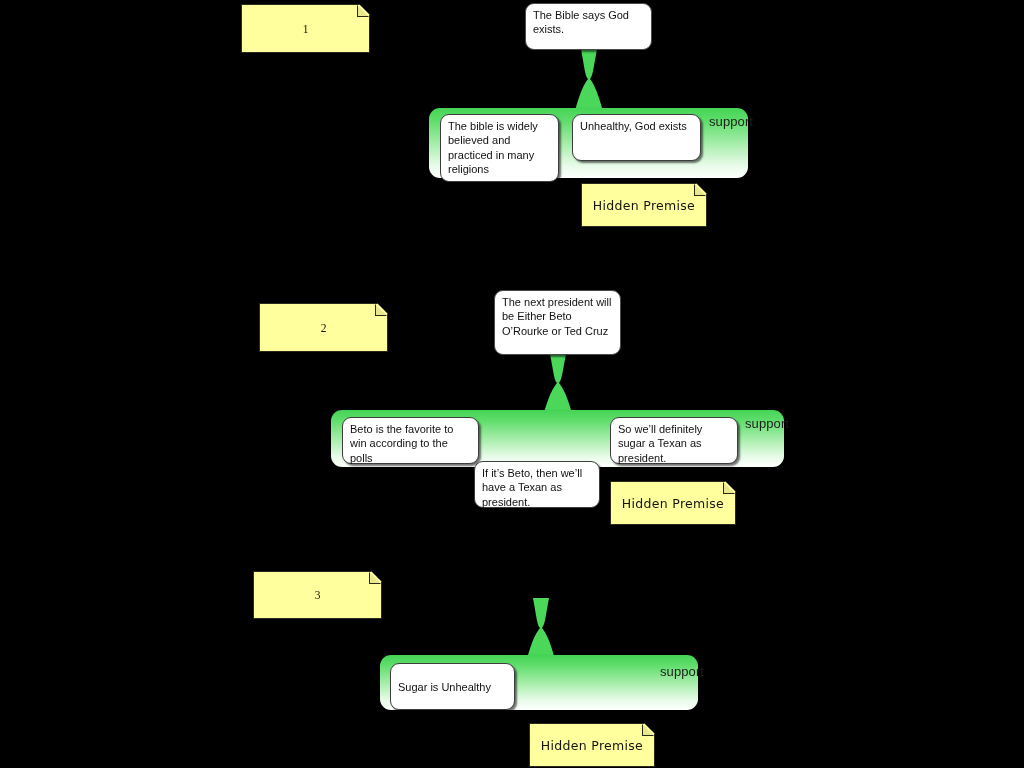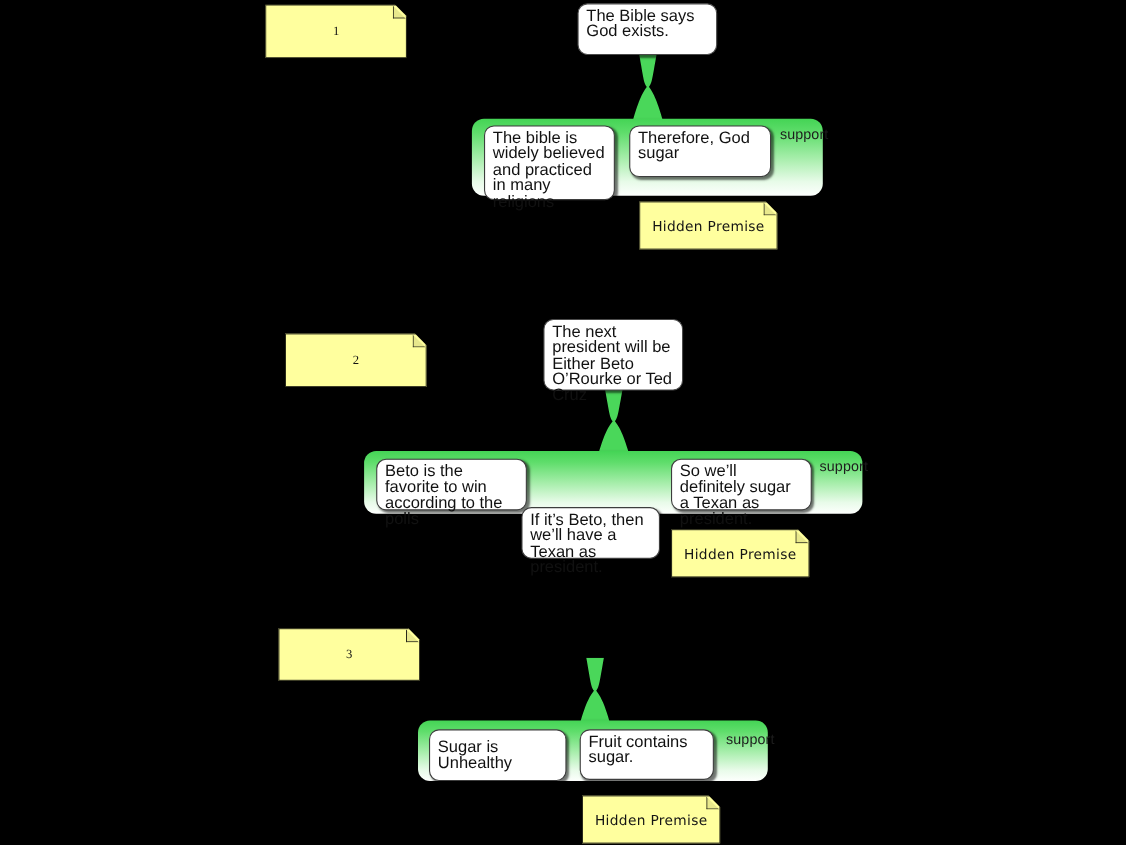--- a/index.html
+++ b/index.html
@@ -4,21 +4,21 @@
 <style>
   html,body{margin:0;padding:0;background:#000;}
   body{width:1024px;height:768px;position:relative;overflow:hidden;
        font-family:"Liberation Sans","DejaVu Sans",sans-serif;}
   #stage{position:absolute;left:0;top:0;width:1024px;height:768px;background:#000;}
 
   
   .box{position:absolute;background:#ffffff;border:1px solid #4a4a4a;
        border-radius:9px;box-sizing:border-box;
        box-shadow:2px 2px 2px rgba(0,0,0,.55);
-       color:#111;font-size:15px;line-height:14.4px;
+       color:#111;font-size:11px;line-height:14.4px;
        padding:4px 6px 3px 7px;}
   .claim{z-index:6;}
   .premise{z-index:8;border-color:#3d3d3d;}
   .premise.vcenter{display:flex;align-items:center;}
 
   
   .support-bar{position:absolute;border-radius:11px;z-index:4;
       background:linear-gradient(to bottom,#44d455 0%,#5fdd6b 18%,#a8eeac 52%,#e8fbe9 82%,#fdfffd 100%);
       box-shadow:2px 2px 3px rgba(0,0,0,.5);}
   .support-label{position:absolute;z-index:9;font-size:13px;color:#1d1d1d;
@@ -61,21 +61,21 @@
     </svg>
   </div>
 
   <div class="support-bar" style="left:429px;top:108px;width:319px;height:70px;"></div>
   <div class="support-label" style="left:709px;top:114px;">support</div>
 
   <div class="box premise" style="left:440px;top:114px;width:119px;height:68px;">
     <span>The bible is widely believed and practiced in many religions</span>
   </div>
   <div class="box premise" style="left:572px;top:114px;width:129px;height:47px;">
-    <span>Therefore, God sugar</span>
+    <span>Unhealthy, God exists</span>
   </div>
 
   <div class="note" style="left:581px;top:183px;width:126px;height:44px;">
     <span class="fold"></span>
     <span class="note-hp">Hidden Premise</span>
   </div>
 
   <div class="note" style="left:259px;top:303px;width:129px;height:49px;">
     <span class="fold"></span>
     <span class="note-num">2</span>
@@ -120,22 +120,19 @@
       <path d="M10,0 C14,22 14,26 17,30 C14,34 10,39 4,61 L32,61 C26,39 22,34 19,30 C22,26 22,22 26,0 Z" fill="#4ad75a"></path>
     </svg>
   </div>
 
   <div class="support-bar" style="left:380px;top:655px;width:318px;height:55px;"></div>
   <div class="support-label" style="left:660px;top:664px;">support</div>
 
   <div class="box premise vcenter" style="left:390px;top:663px;width:125px;height:47px;">
     <span>Sugar is Unhealthy</span>
   </div>
-  <div class="box premise" style="left:527px;top:663px;width:122px;height:46px;">
-    <span>Fruit contains sugar.</span>
-  </div>
 
   <div class="note" style="left:529px;top:723px;width:126px;height:44px;">
     <span class="fold"></span>
     <span class="note-hp">Hidden Premise</span>
   </div>
 
 </div>
 
 </body></html>

